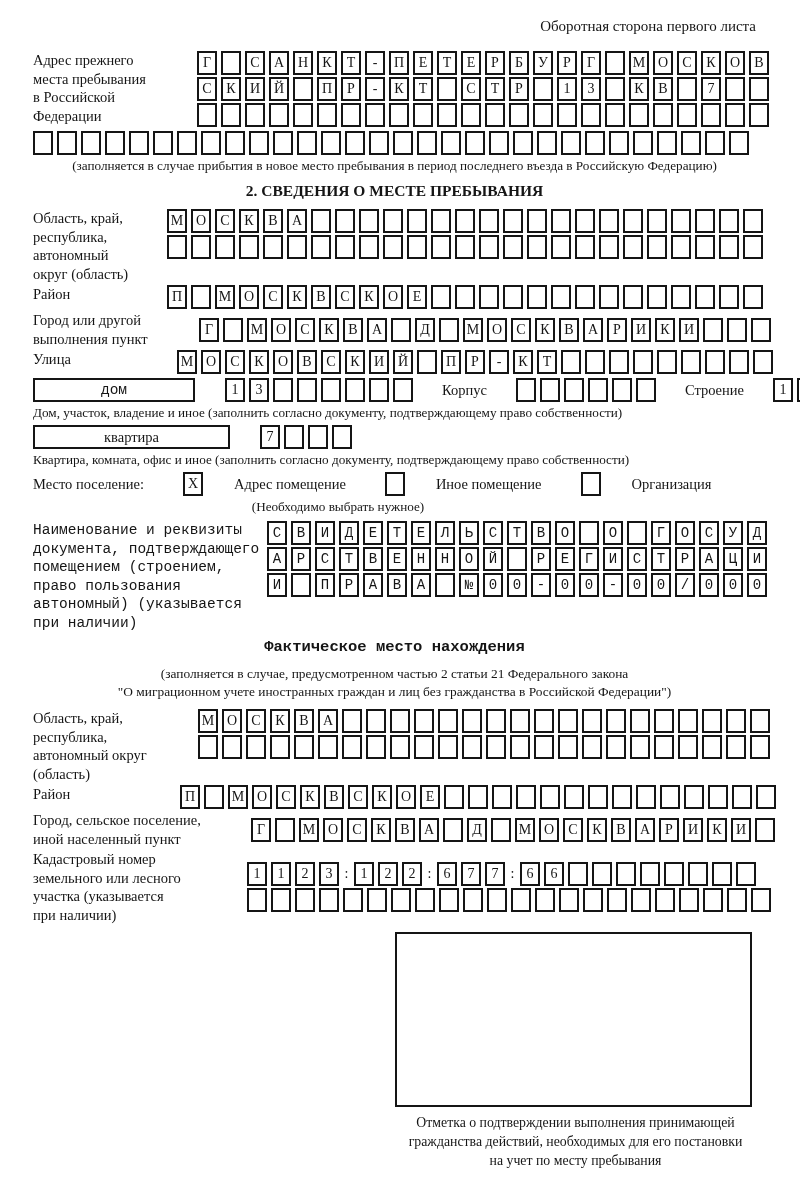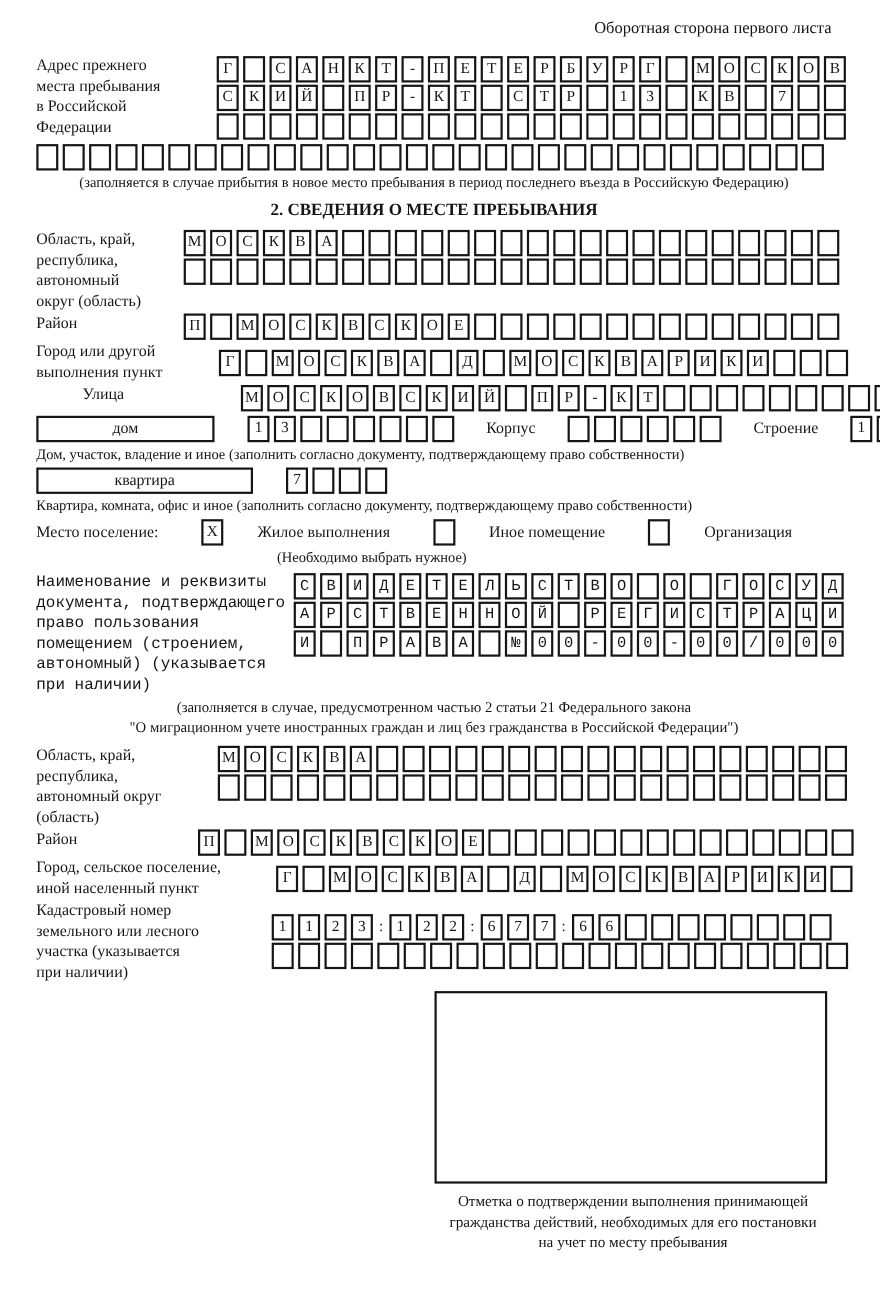--- a/index.html
+++ b/index.html
@@ -12,24 +12,24 @@
   .lbl div{white-space:nowrap;}
   .rows{display:flex;flex-direction:column;gap:2px;}
   .cells{display:flex;gap:4px;flex:none;}
   .cell{flex:none;width:16px;height:20px;border:2px solid #151515;font-size:14px;line-height:20px;text-align:center;overflow:hidden;}
   .sep{flex:none;width:7px;font-size:14px;line-height:24px;text-align:center;}
   .wbox{flex:none;border:2px solid #151515;height:20px;line-height:20px;text-align:center;font-size:14.5px;box-sizing:content-box;}
   .inline-lbl{flex:none;font-size:14.5px;line-height:24px;margin:0 7px;}
   .note{font-size:13.2px;line-height:17px;margin:2px 0 4px 0;}
   .note.centered{text-align:center;}
   .sect-title{font-weight:bold;font-size:15.5px;text-align:center;margin:8px 0 9px 0;}
-  .w142{width:142px;} .w112{width:112px;} .w144{width:144px;} .w122{width:122px;margin-left:42px;}
+  .w142{width:142px;} .w112{width:112px;} .w144{width:144px;} .w122{width:122px;}
   .w212{width:212px;} .w143{width:143px;} .w125{width:125px;} .w196{width:196px;} .w192{width:192px;}
   .mt4{margin-top:4px;} .mt6{margin-top:6px;font-family:Liberation Mono, monospace;} .mt8{margin-top:8px;}
-  .house-box{width:158px;}
+  .house-box{width:158px;font-family:Liberation Mono, monospace;}
   .apt-box{width:193px;}
   .gap8{margin-left:8px;}
   .stay-row .opt-lbl{flex:none;font-size:14.5px;line-height:24px;margin-left:9px;}
   .stay-row .cells{margin-left:17px;}
   .stay-lbl{font-size:14.5px;line-height:24px;flex:none;}
   .stamp-box{margin-left:362px;width:353px;height:171px;border:2px solid #151515;margin-top:8px;}
   .stamp-note{margin-left:355px;width:375px;text-align:center;font-size:13.8px;line-height:19px;margin-top:6px;}
   .fact-note{text-align:center;font-size:13.4px;line-height:18px;}
 </style>
 </head>
@@ -363,38 +363,38 @@
         <span class="cell"></span>
       </div>
   </div>
   <div class="note">Квартира, комната, офис и иное (заполнить согласно документу, подтверждающему право собственности)</div>
 
   <div class="frow center-v stay-row mt4">
     <div class="stay-lbl">Место поселение:</div>
     <div class="cells">
         <span class="cell">X</span>
       </div>
-    <div class="opt-lbl">Жилое выполнения</div>
+    <div class="opt-lbl">Адрес помещение</div>
     <div class="cells">
         <span class="cell"></span>
       </div>
     <div class="opt-lbl">Иное помещение</div>
     <div class="cells">
         <span class="cell"></span>
       </div>
     <div class="opt-lbl">Организация</div>
   </div>
   <div class="note" style="width:610px;text-align:center;">(Необходимо выбрать нужное)</div>
 
   <div class="frow mt6">
     <div class="lbl w212">
         <div>Наименование и реквизиты</div>
         <div>документа, подтверждающего</div>
+        <div>помещением (строением,</div>
         <div>право пользования</div>
-        <div>помещением (строением,</div>
         <div>автономный) (указывается</div>
         <div>при наличии)</div>
       </div>
     <div class="rows">
       <div class="cells">
           <span class="cell">С</span>
           <span class="cell">В</span>
           <span class="cell">И</span>
           <span class="cell">Д</span>
           <span class="cell">Е</span>
@@ -457,20 +457,21 @@
           <span class="cell">0</span>
           <span class="cell">0</span>
           <span class="cell">/</span>
           <span class="cell">0</span>
           <span class="cell">0</span>
           <span class="cell">0</span>
         </div>
     </div>
   </div>
 
+  <div class="sect-title mt6">Фактическое место нахождения</div>
   <div class="fact-note">
       <div>(заполняется в случае, предусмотренном частью 2 статьи 21 Федерального закона</div>
       <div>"О миграционном учете иностранных граждан и лиц без гражданства в Российской Федерации")</div>
     </div>
 
   <div class="frow mt8">
     <div class="lbl w143">
         <div>Область, край,</div>
         <div>республика,</div>
         <div>автономный округ</div>

